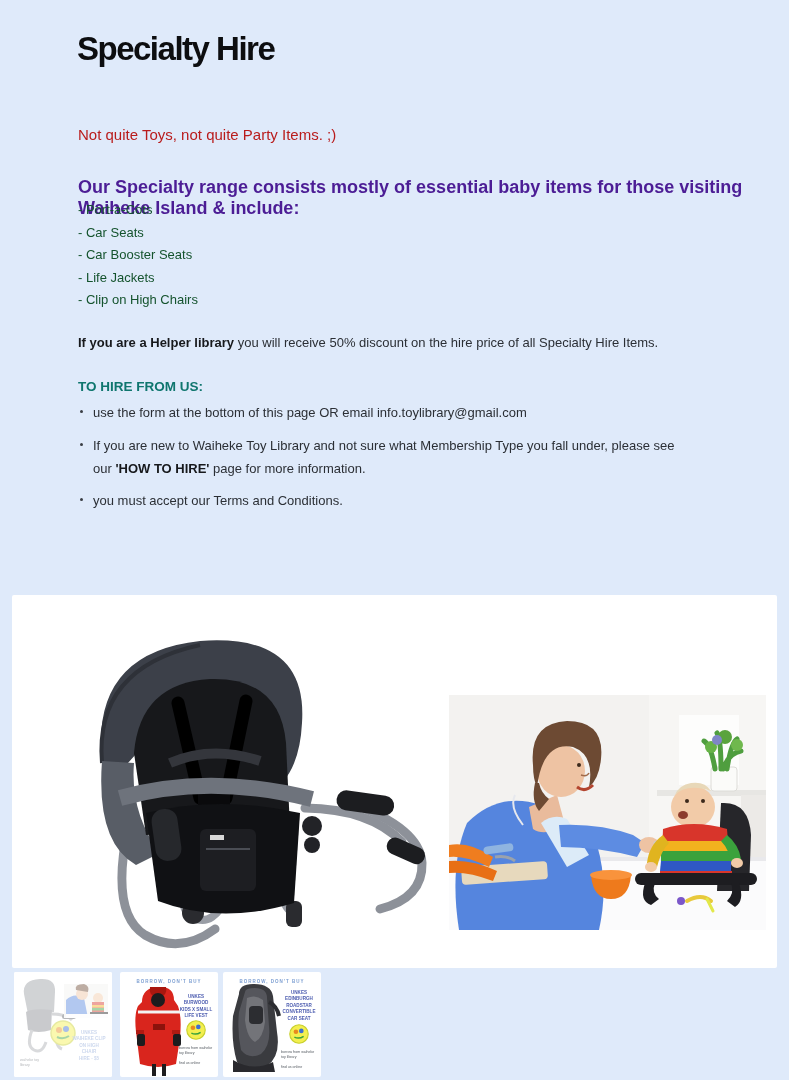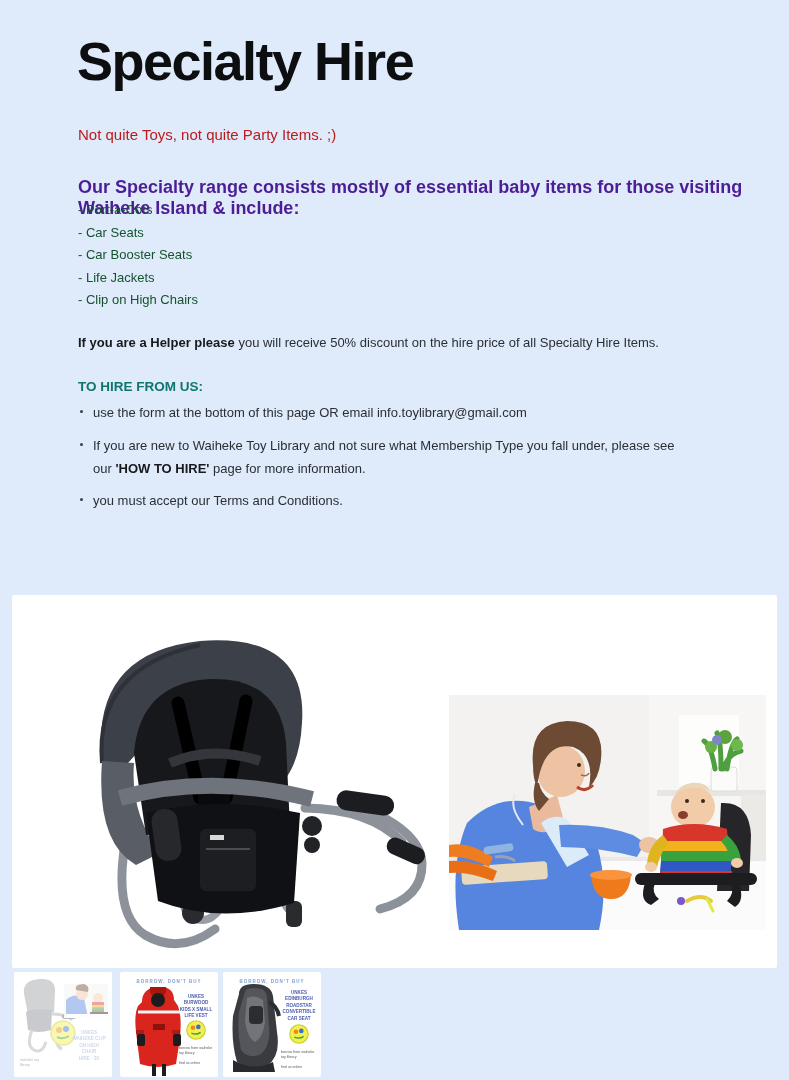--- a/index.html
+++ b/index.html
@@ -9,21 +9,21 @@
     background:#dfeafa;
     font-family:"Liberation Sans", sans-serif;
     color:#26292e;
     overflow:hidden;
   }
   .abs { position:absolute; }
 
   
   .page-title {
     left:77px; top:30px;
-    font-size:54px; font-weight:800; letter-spacing:-1.5px;
+    font-size:33px; font-weight:800; letter-spacing:-1.5px;
     color:#0d0e10;
   }
   .page-subtitle {
     left:78px; top:126px;
     font-size:15px; color:#b91c1c;
   }
   .intro { left:78px; top:177px; font-size:18px; color:#4c1d95;font-weight:bold; }
   .spec-list { left:78px; top:199px; font-size:13px; color:#14532d; list-style:none; }
   .spec-list li { height:22.5px; line-height:22.5px; }
   .helper-note { left:78px; top:335px; font-size:13px; color:#2b2f35; }
@@ -82,21 +82,21 @@
 <div class="abs intro">Our Specialty range consists mostly of essential baby items for those visiting Waiheke Island &amp; include:</div>
 
 <ul class="abs spec-list">
   <li>- Port-a-Cots</li>
   <li>- Car Seats</li>
   <li>- Car Booster Seats</li>
   <li>- Life Jackets</li>
   <li>- Clip on High Chairs</li>
 </ul>
 
-<div class="abs helper-note"><b>If you are a Helper please</b><span> you will receive 50% discount on the hire price of all Specialty Hire Items.</span></div>
+<div class="abs helper-note"><b>If you are a Helper library</b><span> you will receive 50% discount on the hire price of all Specialty Hire Items.</span></div>
 
 <div class="abs hire-heading">TO HIRE FROM US:</div>
 
 <ul class="abs hire-bullets">
   <li>use the form at the bottom of this page OR email info.toylibrary@gmail.com</li>
   <li><span>If you are new to Waiheke Toy Library and not sure what Membership Type you fall under, please see our </span><b>'HOW TO HIRE'</b><span> page for more information.</span></li>
   <li>you must accept our Terms and Conditions.</li>
 </ul>
 
 <div class="abs content-panel">

